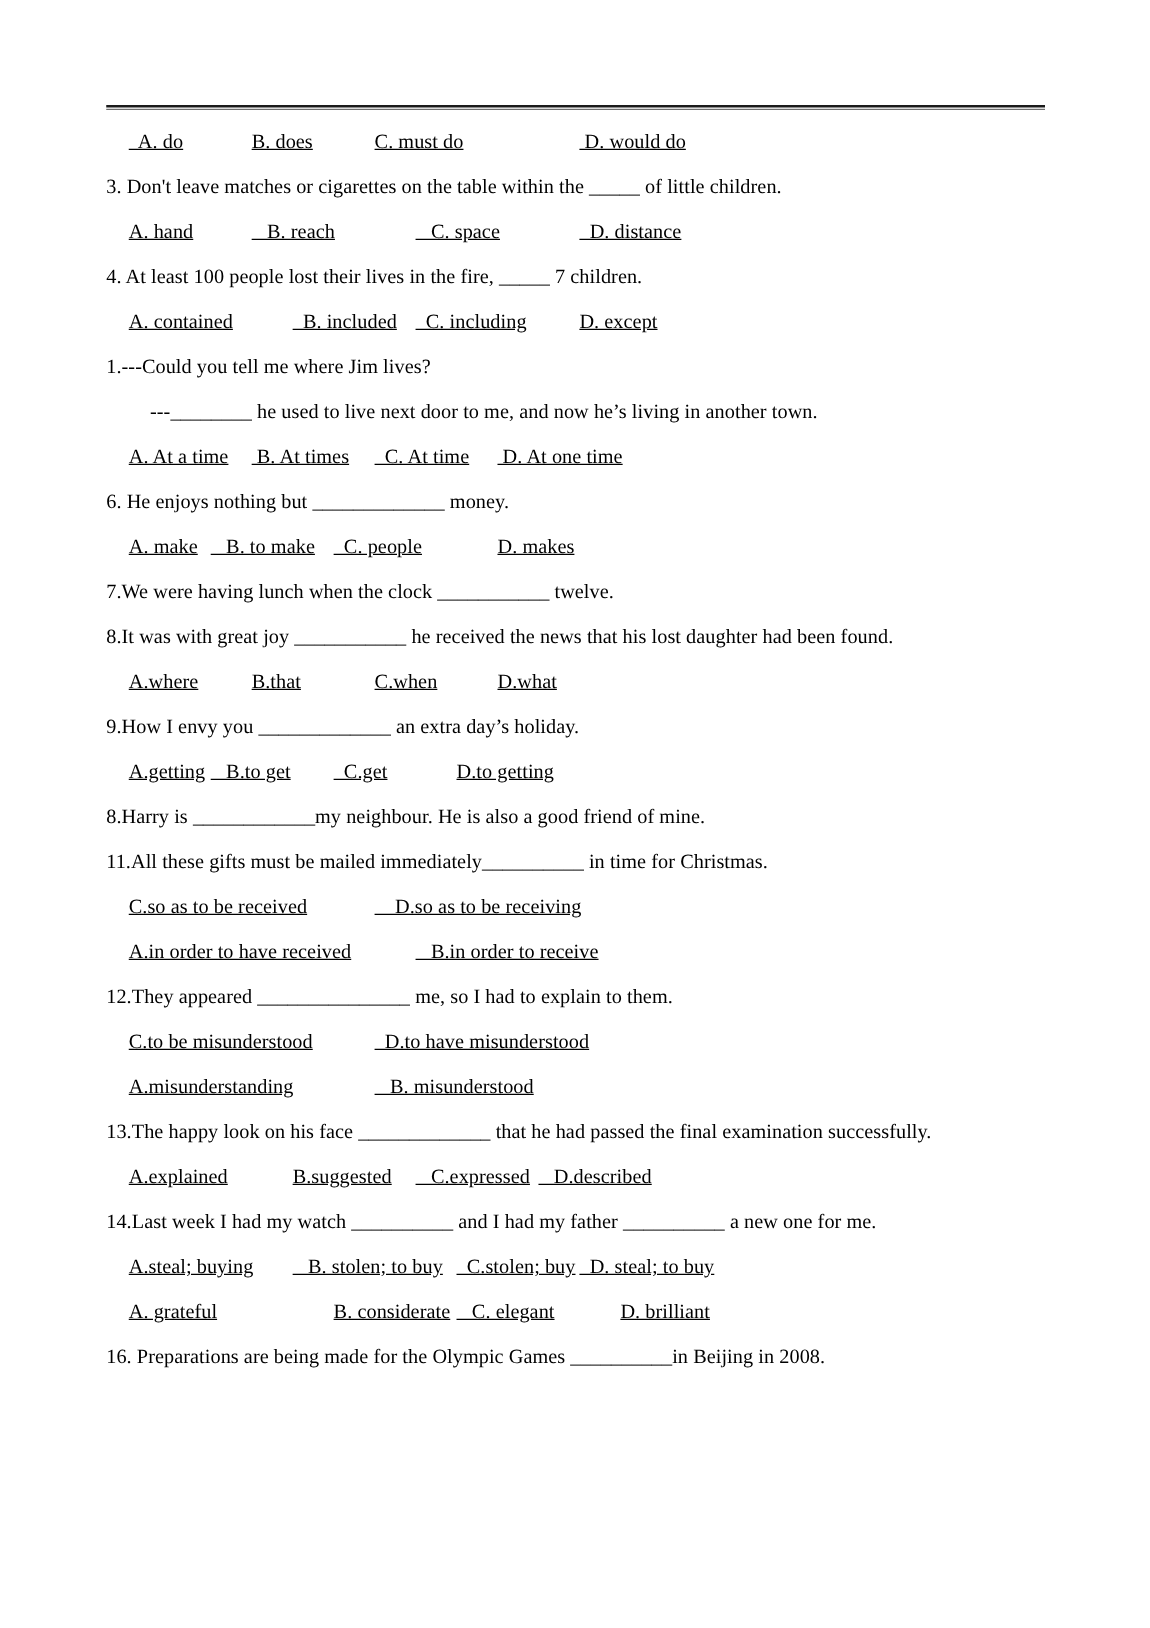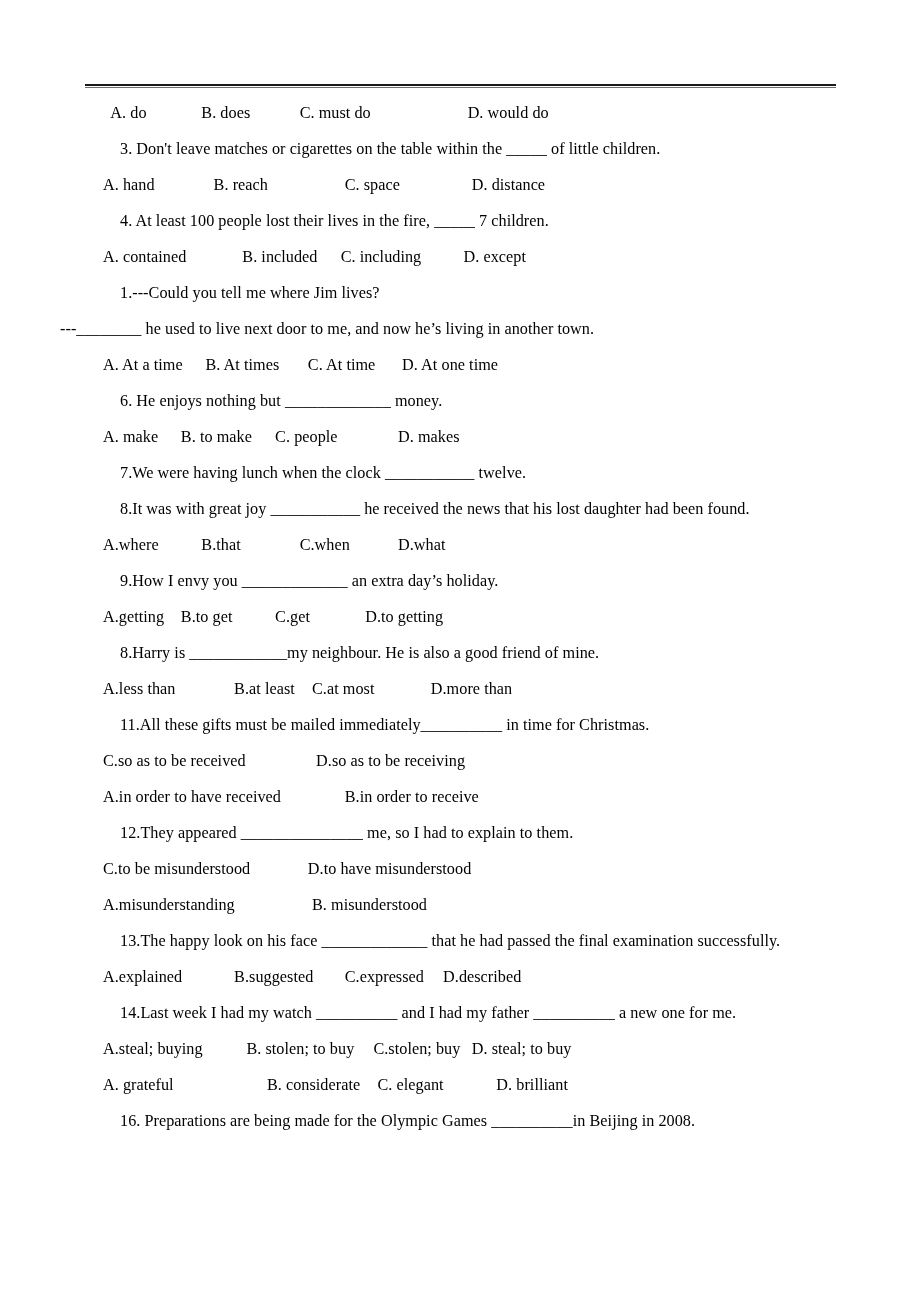--- a/index.html
+++ b/index.html
@@ -56,25 +56,25 @@
   }
 
   .line {
     font-size: 16.2px;
     line-height: 36px;
     height: 36px;
     white-space: pre;
     letter-spacing: 0.05px;
   }
   
-  .stem { padding-left: 120px; }
+  .stem { padding-left: 85px; }
   
-  .opts { padding-left: 103px; }
+  .opts { padding-left: 103px; text-decoration: underline; }
   
-  .cont { padding-left: 60px; }
+  .cont { padding-left: 120px; }
 </style>
 </head>
 <body>
 
 <div class="page">
 
   <div class="header-rule">
     <div class="rule-thick"></div>
     <div class="rule-thin"></div>
   </div>
@@ -89,21 +89,20 @@
       <div class="line cont">---________ he used to live next door to me, and now he’s living in another town.</div>
       <div class="line opts">A. At a time	 B. At times	  C. At time	 D. At one time</div>
       <div class="line stem">6. He enjoys nothing but _____________ money.</div>
       <div class="line opts">A. make	   B. to make	  C. people		D. makes</div>
       <div class="line stem">7.We were having lunch when the clock ___________ twelve.</div>
       <div class="line stem">8.It was with great joy ___________ he received the news that his lost daughter had been found.</div>
       <div class="line opts">A.where		B.that		C.when		D.what</div>
       <div class="line stem">9.How I envy you _____________ an extra day’s holiday.</div>
       <div class="line opts">A.getting	   B.to get	  C.get		D.to getting</div>
       <div class="line stem">8.Harry is ____________my neighbour. He is also a good friend of mine.</div>
-      <div class="line opts">A.less than		B.at least	   C.at most		D.more than</div>
       <div class="line stem">11.All these gifts must be mailed immediately__________ in time for Christmas.</div>
       <div class="line opts">C.so as to be received		    D.so as to be receiving</div>
       <div class="line opts">A.in order to have received		   B.in order to receive</div>
       <div class="line stem">12.They appeared _______________ me, so I had to explain to them.</div>
       <div class="line opts">C.to be misunderstood		  D.to have misunderstood</div>
       <div class="line opts">A.misunderstanding		   B. misunderstood</div>
       <div class="line stem">13.The happy look on his face _____________ that he had passed the final examination successfully.</div>
       <div class="line opts">A.explained		B.suggested	   C.expressed	   D.described</div>
       <div class="line stem">14.Last week I had my watch __________ and I had my father __________ a new one for me.</div>
       <div class="line opts">A.steal; buying	   B. stolen; to buy	  C.stolen; buy	  D. steal; to buy</div>

